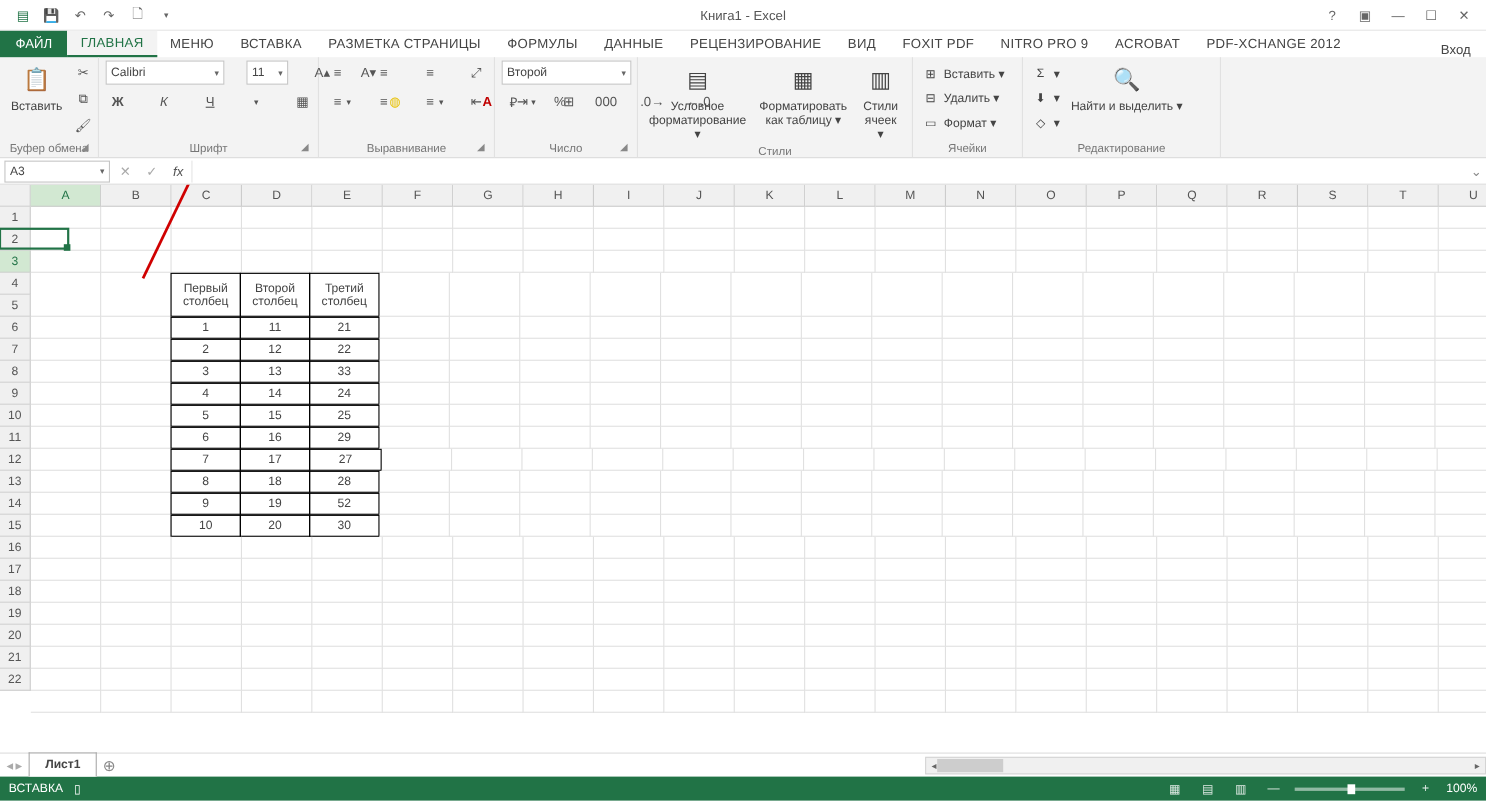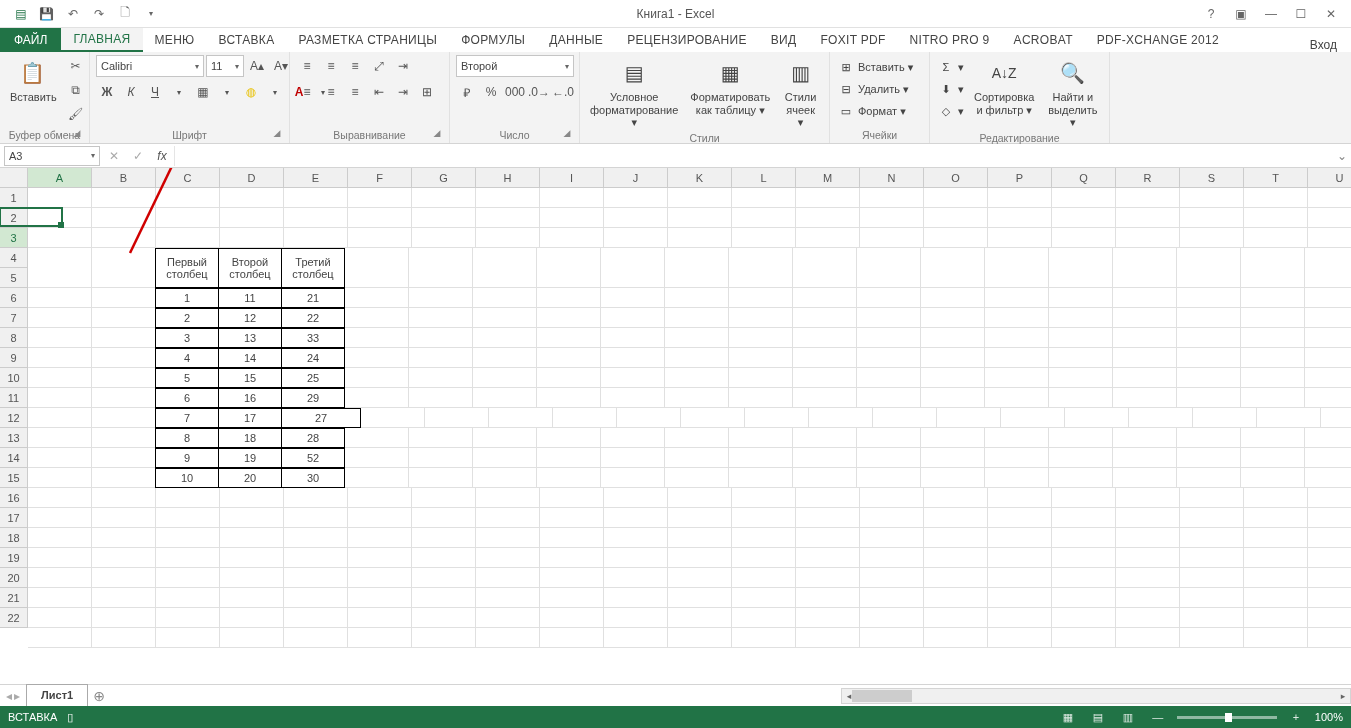--- a/index.html
+++ b/index.html
@@ -22,21 +22,21 @@
 
 
 .ribbon { height: 92px; background: #f3f3f3; border-bottom: 1px solid #d4d4d4; display: flex; }
 .group { border-right: 1px solid #e1e1e1; padding: 3px 6px 2px 6px; display: flex; flex-direction: column; justify-content: space-between; }
 .group-body { display: flex; align-items: flex-start; gap: 4px; flex: 1; }
 .group-label { font-size: 10.5px; color: #777; text-align: center; padding-top: 1px; position: relative; }
 .group-label .dlg { position: absolute; right: 0; bottom: 1px; width: 12px; height: 12px; font-size: 9px; color: #888; cursor: pointer; }
 .btn-lg { display: flex; flex-direction: column; align-items: center; gap: 2px; padding: 2px 4px; cursor: pointer; font-size: 11px; color: #444; text-align: center; line-height: 1.15; }
 .btn-lg .ic { width: 32px; height: 32px; display: flex; align-items: center; justify-content: center; font-size: 20px; }
 .col { display: flex; flex-direction: column; gap: 2px; }
-.row { display: flex; align-items: center; gap: 2px; }
+.row { display: flex; align-items: center; gap: 20px; }
 .sm-btn { width: 22px; height: 22px; display: flex; align-items: center; justify-content: center; font-size: 12px; color: #555; cursor: pointer; border: 1px solid transparent; }
 .combo { height: 22px; border: 1px solid #c5c5c5; background: #fff; display: flex; align-items: center; padding: 0 4px; font-size: 11px; cursor: pointer; }
 .combo .arrow { margin-left: auto; font-size: 8px; color: #666; padding-left: 4px; }
 .mini { font-size: 11px; color: #444; display: flex; align-items: center; gap: 4px; height: 20px; cursor: pointer; padding: 0 2px; white-space: nowrap; }
 .mini .ic { width: 16px; text-align: center; }
 
 
 .fbar { height: 24px; border-bottom: 1px solid #d4d4d4; display: flex; align-items: center; background: #fff; }
 .namebox { width: 96px; height: 20px; border: 1px solid #c5c5c5; margin: 0 2px 0 4px; display: flex; align-items: center; padding: 0 4px; font-size: 11px; }
 .namebox .arrow { margin-left: auto; font-size: 8px; color: #666; }
@@ -242,24 +242,20 @@
     <div class="group-label">Ячейки</div>
   </div>
 
   <div class="group" style="width:180px">
     <div class="group-body">
       <div class="col" style="gap:2px;padding-top:2px">
         <div class="mini"><span class="ic">Σ</span>▾</div>
         <div class="mini"><span class="ic">⬇</span>▾</div>
         <div class="mini"><span class="ic">◇</span>▾</div>
       </div>
-      <div class="btn-lg">
-          <span class="ic" style="font-size:14px">A↓Z</span>
-          <span>Сортировка и фильтр ▾</span>
-        </div>
       <div class="btn-lg">
           <span class="ic">🔍</span>
           <span>Найти и выделить ▾</span>
         </div>
     </div>
     <div class="group-label">Редактирование</div>
   </div>
 </div>
 
 <div class="fbar">
@@ -552,21 +548,21 @@
         <div class="cell" style="width: 64px;"></div>
         <div class="cell" style="width: 64px;"></div>
         <div class="cell" style="width: 64px;"></div>
         <div class="cell" style="width: 64px;"></div>
       </div>
       <div class="cell-row">
         <div class="cell" style="width: 64px;"></div>
         <div class="cell" style="width: 64px;"></div>
         <div class="cell bordAll" style="width: 64px;">7</div>
         <div class="cell bordAll" style="width: 64px;">17</div>
-        <div class="cell bordAll" style="width: 80px;">27</div>
+        <div class="cell bordAll" style="width: 66px;">27</div>
         <div class="cell" style="width: 64px;"></div>
         <div class="cell" style="width: 64px;"></div>
         <div class="cell" style="width: 64px;"></div>
         <div class="cell" style="width: 64px;"></div>
         <div class="cell" style="width: 64px;"></div>
         <div class="cell" style="width: 64px;"></div>
         <div class="cell" style="width: 64px;"></div>
         <div class="cell" style="width: 64px;"></div>
         <div class="cell" style="width: 64px;"></div>
         <div class="cell" style="width: 64px;"></div>

